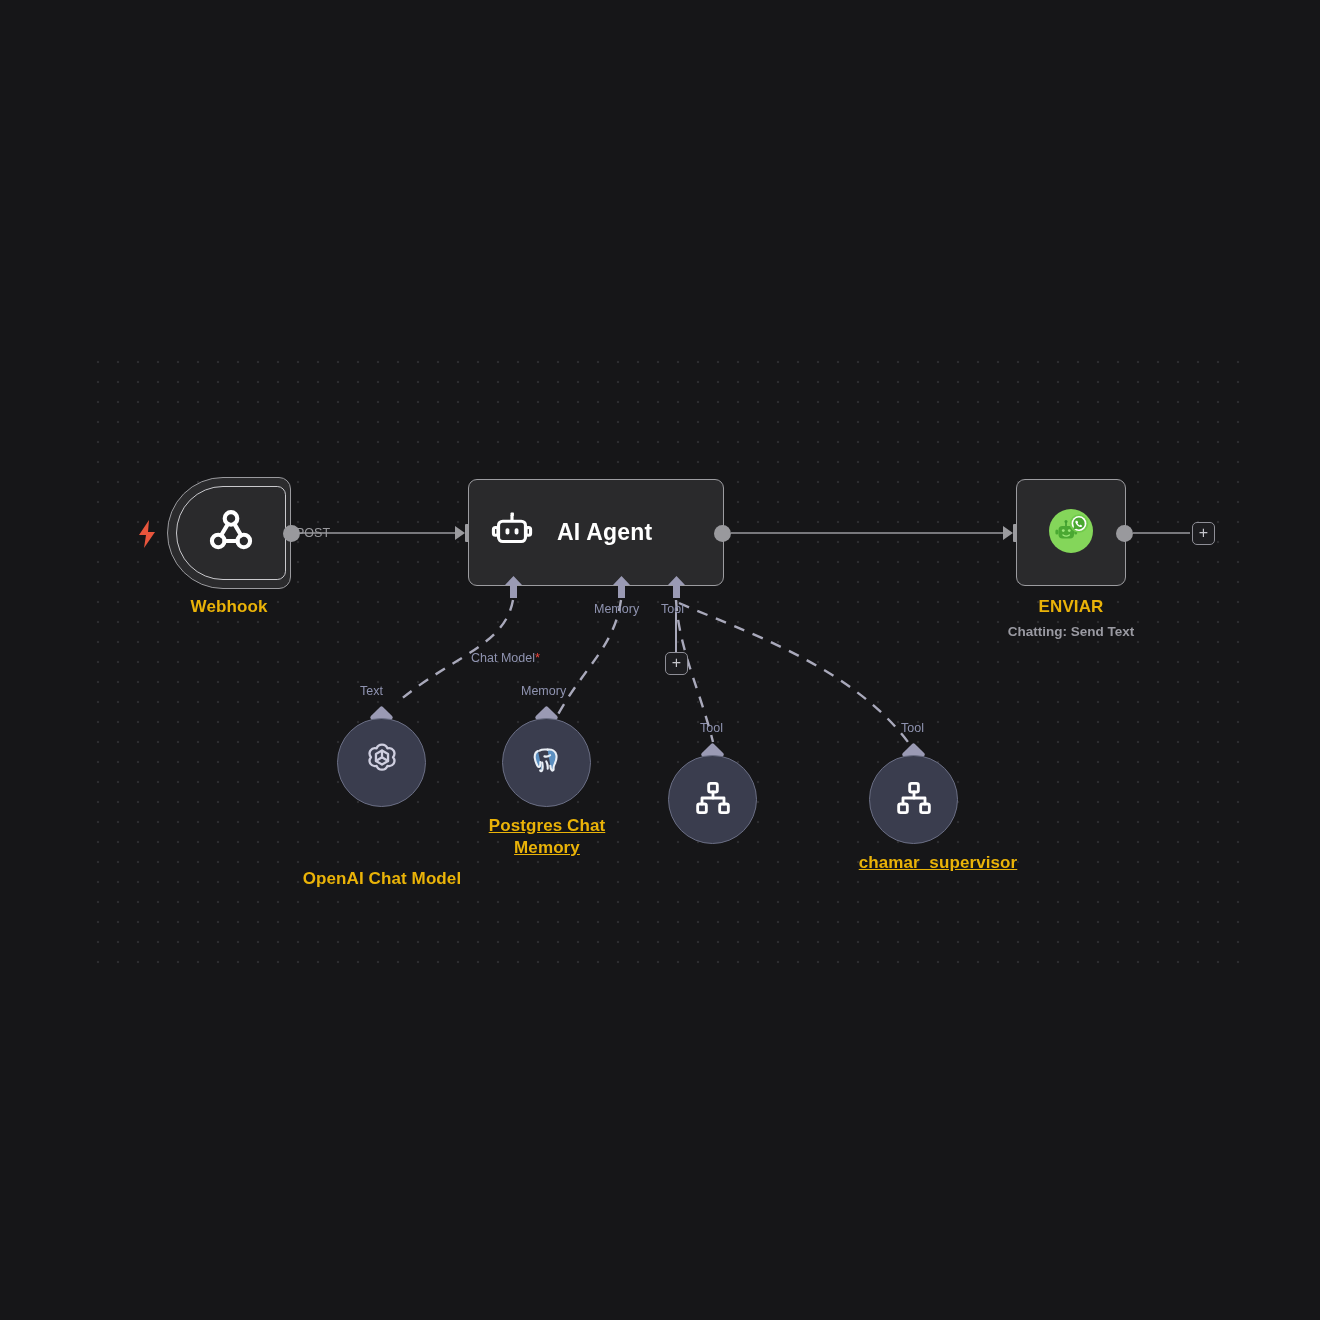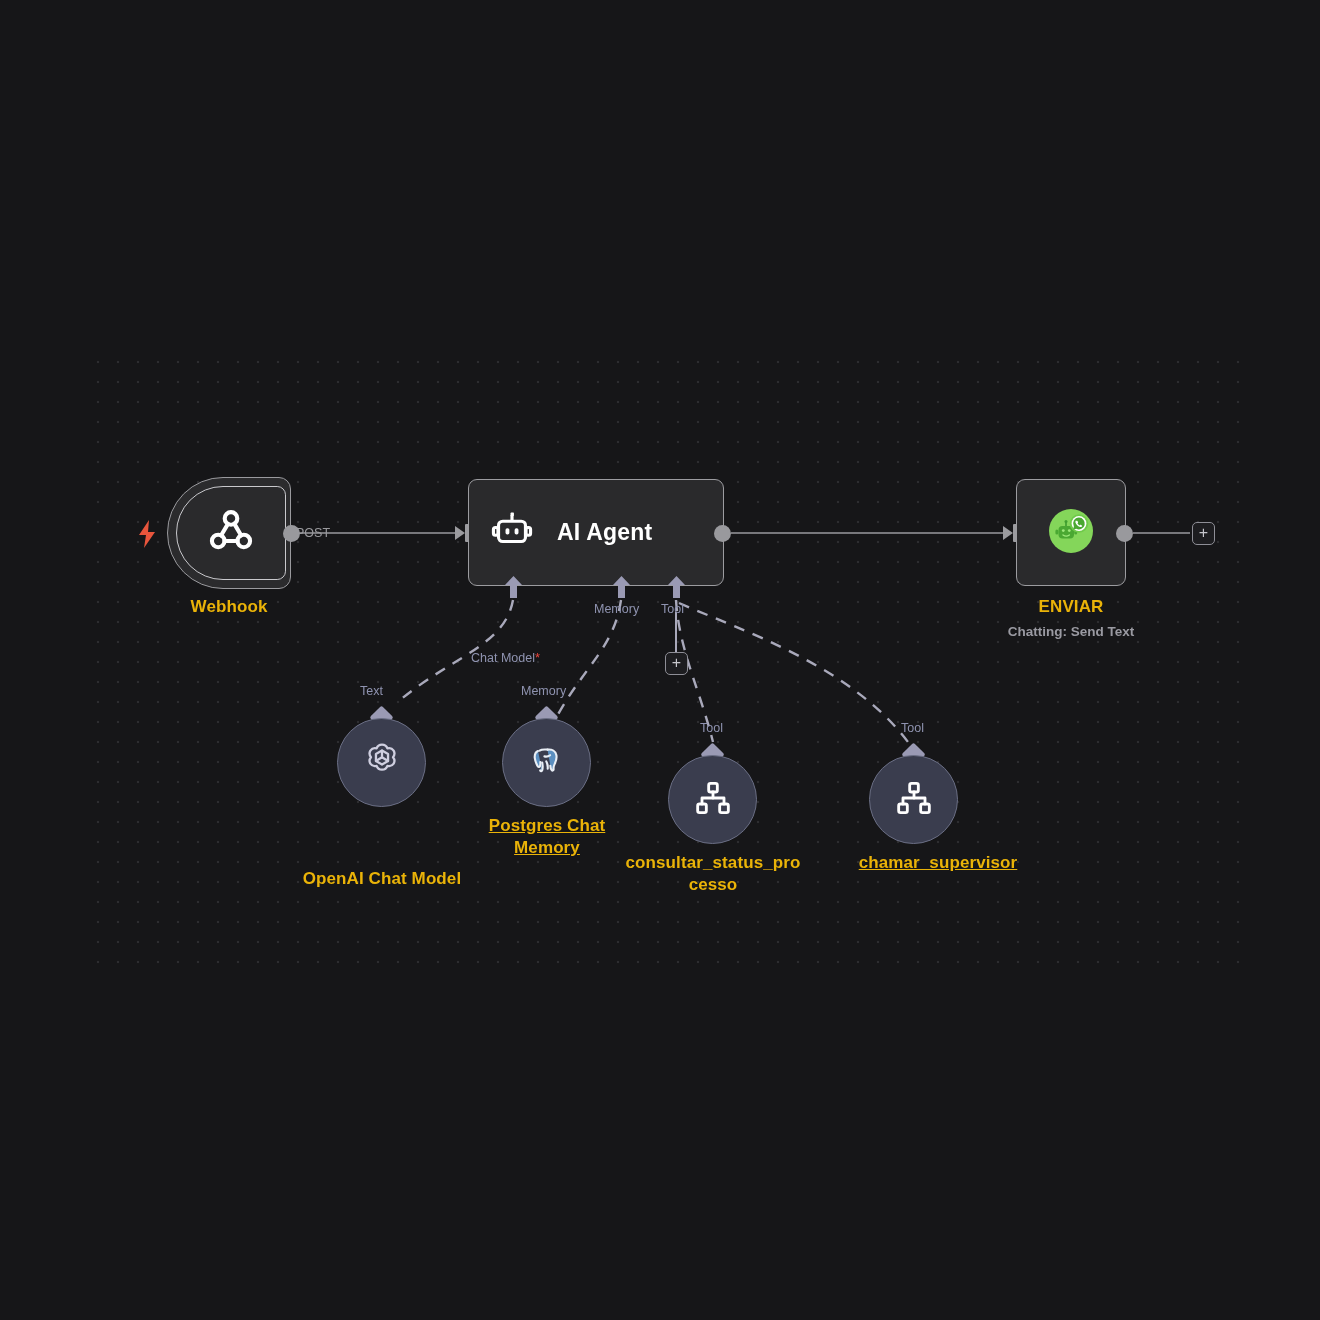--- a/index.html
+++ b/index.html
@@ -382,24 +382,20 @@
     <span>
       <svg width="40" height="40" viewBox="0 0 24 24" fill="none" stroke="#ffffff" stroke-width="1.7" stroke-linejoin="round" stroke-linecap="round">
         <rect x="9.4" y="3.2" width="5.2" height="5.2" rx="1.1"></rect>
         <rect x="2.8" y="15.6" width="5.2" height="5.2" rx="1.1"></rect>
         <rect x="16" y="15.6" width="5.2" height="5.2" rx="1.1"></rect>
         <path d="M12 8.4 V12"></path>
         <path d="M5.4 15.6 V12 H18.6 V15.6"></path>
       </svg>
     </span>
   </div>
-  <div class="caption" style="left:618px; top:852px; width:190px;">
-    <span>consultar_status_pro</span><br>
-    <span>cesso</span>
-  </div>
 
   <div class="port-label" style="left:901px; top:721px;">Tool</div>
   <div class="diamond" style="left:905px; top:746px;"></div>
   <div class="subnode" style="left:869px; top:755px;">
     <span>
       <svg width="40" height="40" viewBox="0 0 24 24" fill="none" stroke="#ffffff" stroke-width="1.7" stroke-linejoin="round" stroke-linecap="round">
         <rect x="9.4" y="3.2" width="5.2" height="5.2" rx="1.1"></rect>
         <rect x="2.8" y="15.6" width="5.2" height="5.2" rx="1.1"></rect>
         <rect x="16" y="15.6" width="5.2" height="5.2" rx="1.1"></rect>
         <path d="M12 8.4 V12"></path>

